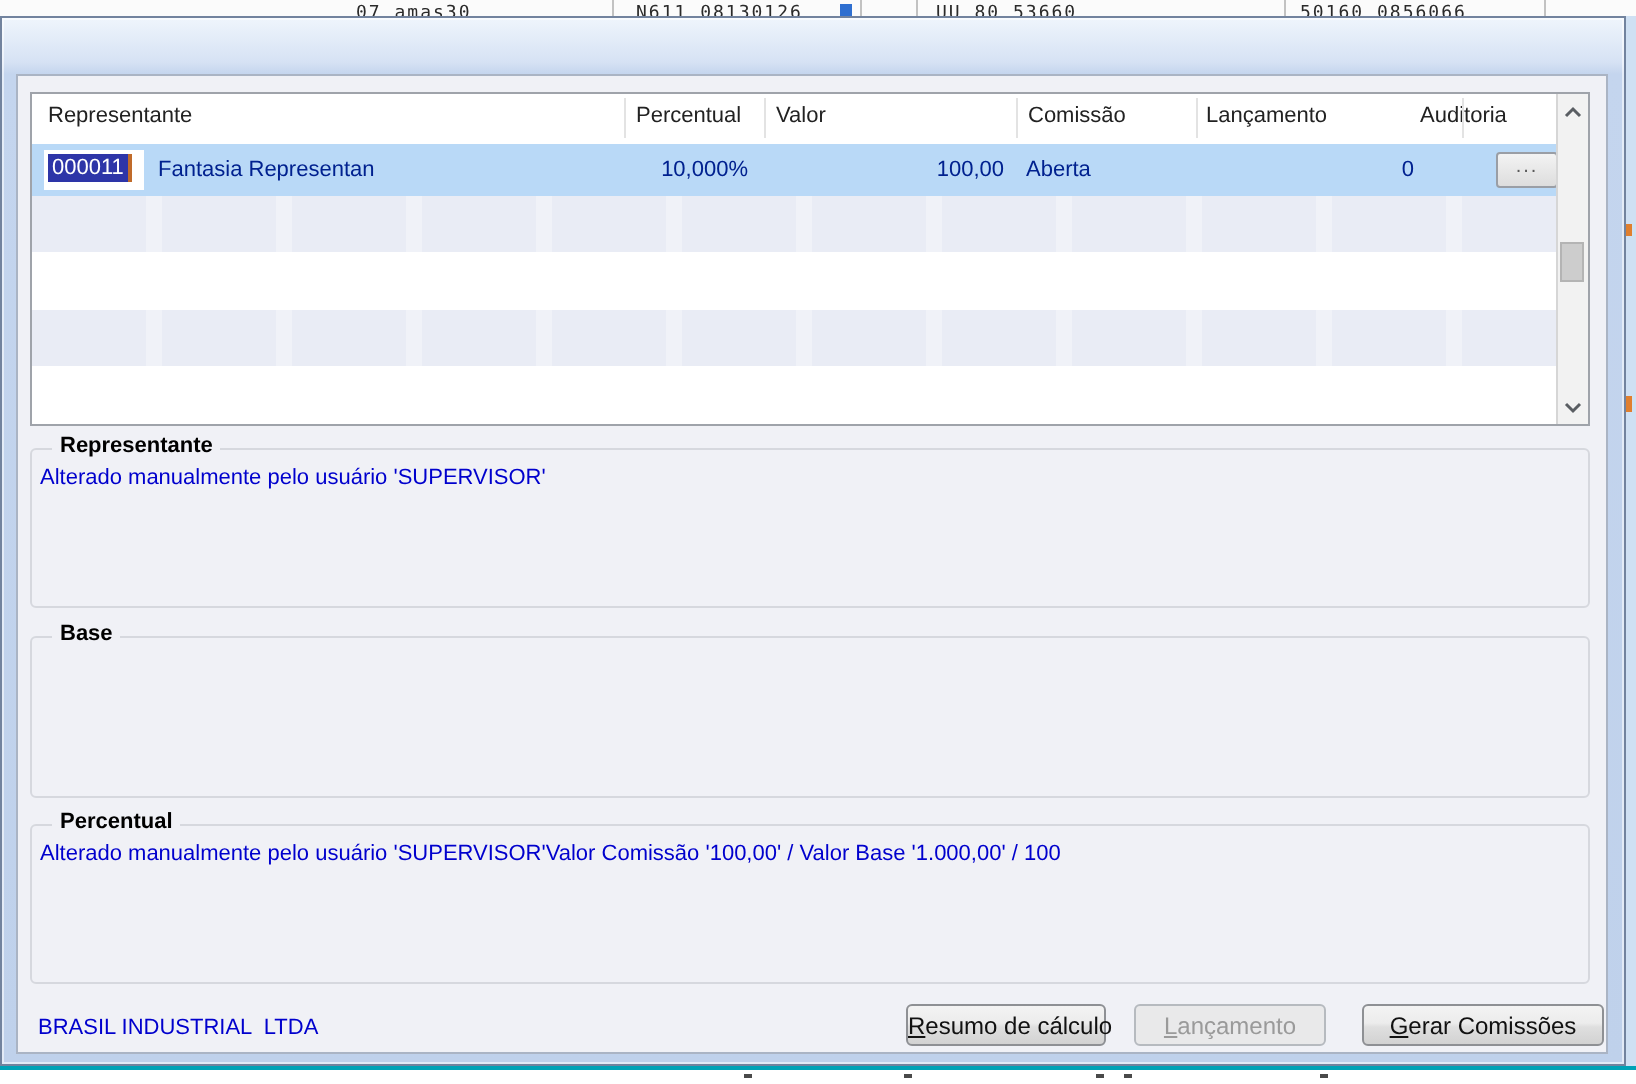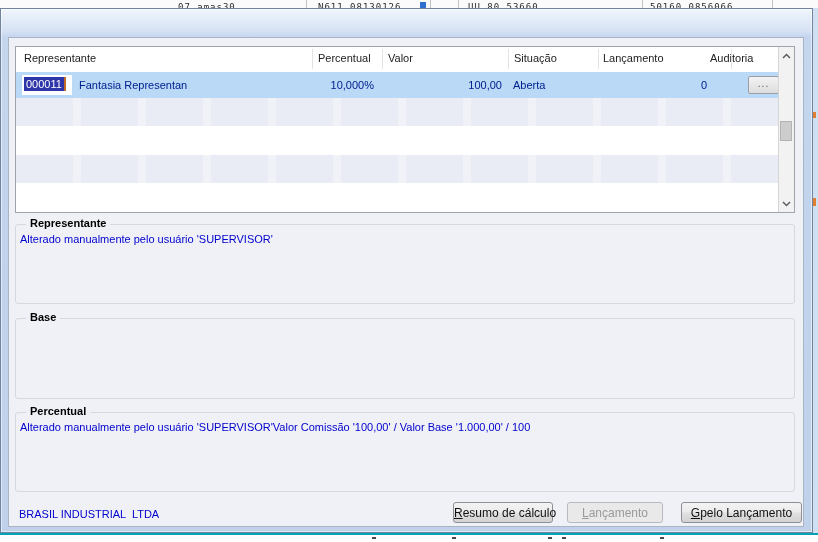--- a/index.html
+++ b/index.html
@@ -134,21 +134,21 @@
   <div class="dialog">
 
 
     <div class="client">
 
       <div class="grid">
         <div class="gh">
           <span class="lbl c1">Representante</span>
           <span class="lbl c2">Percentual</span>
           <span class="lbl c3">Valor</span>
-          <span class="lbl c4">Situação</span>
+          <span class="lbl c4">Comissão</span>
           <span class="lbl c5">Lançamento</span>
           <span class="lbl c6">Auditoria</span>
           <span class="hsep s1"></span>
           <span class="hsep s2"></span>
           <span class="hsep s3"></span>
           <span class="hsep s4"></span>
           <span class="hsep s5"></span>
         </div>
 
         <div class="grow">
@@ -195,17 +195,17 @@
         <span class="gtitle">Percentual</span>
         <span class="gtext">Alterado manualmente pelo usuário 'SUPERVISOR'Valor Comissão '100,00' / Valor Base '1.000,00' / 100</span>
       </div>
 
       <span class="company">BRASIL INDUSTRIAL  LTDA</span>
 
       <span class="btn btn-resumo"><span class="mn">R</span><span>esumo de cálculo</span></span>
 
       <span class="btn btn-lanc disabled"><span class="mn">L</span><span>ançamento</span></span>
 
-      <span class="btn btn-gerar"><span class="mn">G</span><span>pelo Lançamento</span></span>
+      <span class="btn btn-gerar"><span class="mn">G</span><span>erar Comissões</span></span>
 
     </div>
   </div>
 </div>
 
 </body></html>

